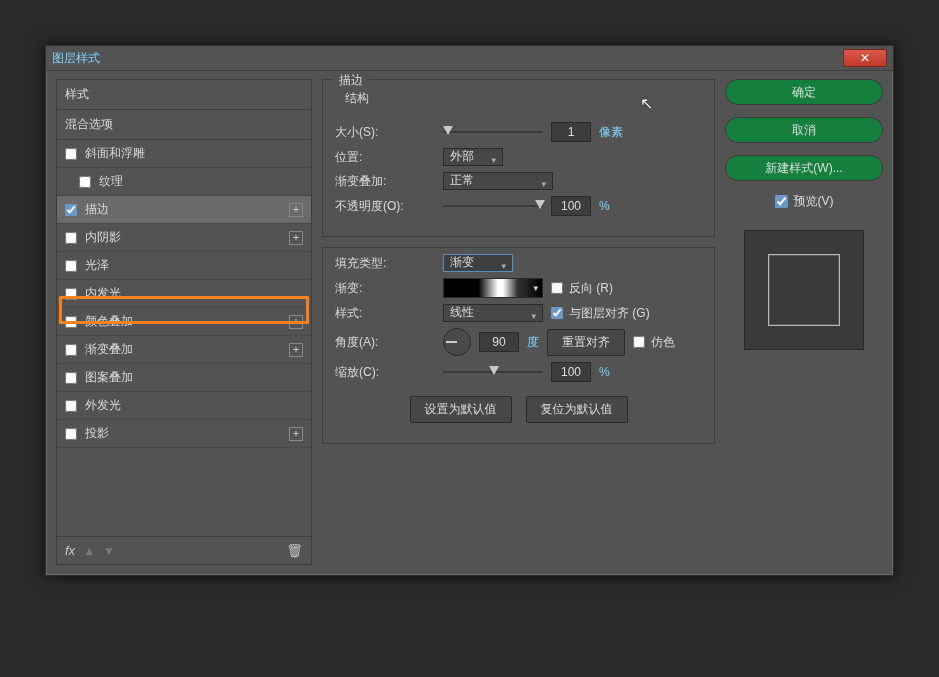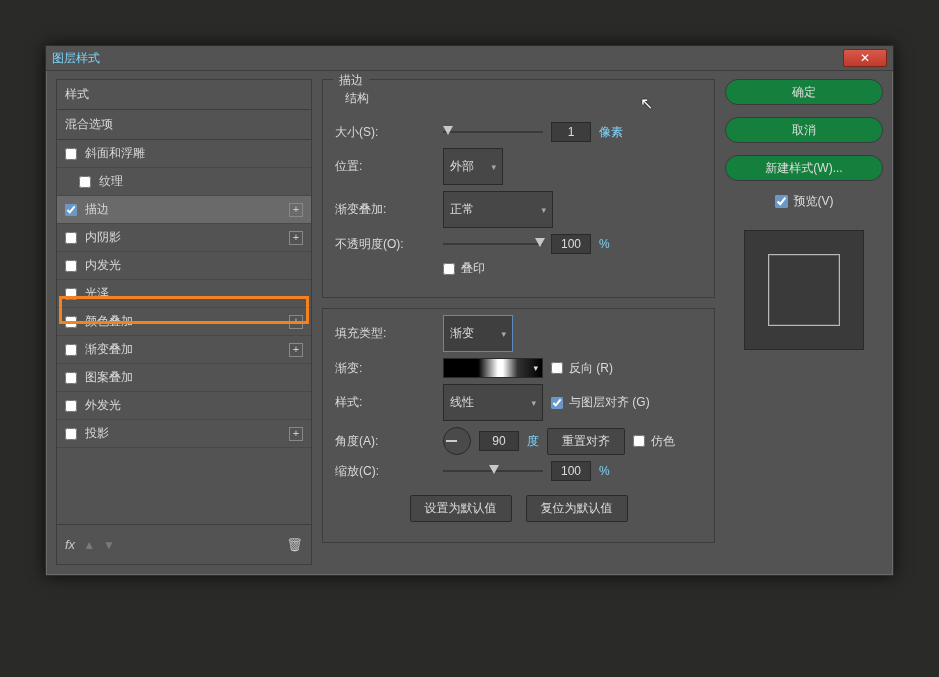--- a/index.html
+++ b/index.html
@@ -11,36 +11,36 @@
 .body { display: flex; height: calc(100% - 25px); padding: 8px 10px 10px 10px; gap: 10px; }
 .sidebar { width: 256px; border: 1px solid #3d3d3d; background: #535353; display: flex; flex-direction: column; }
 .sidebar-head { padding: 6px 8px; color: #d9d9d9; border-bottom: 1px solid #3d3d3d; }
 .sidebar-sub { padding: 6px 8px 6px 8px; color: #d9d9d9; border-bottom: 1px solid #3d3d3d; }
 .style-item { display: flex; align-items: center; padding: 5px 8px; color: #d9d9d9; border-bottom: 1px solid #484848; cursor: pointer; position: relative; }
 .style-item.indent { padding-left: 22px; }
 .style-item input[type=checkbox] { margin-right: 8px; width: 12px; height: 12px; accent-color: #6898c8; }
 .style-item .plus { margin-left: auto; width: 14px; height: 14px; border: 1px solid #888; color: #ccc; display: flex; align-items: center; justify-content: center; font-size: 11px; line-height: 1; }
 .style-item.selected { background: #6a6a6a; }
 .highlight-box { position: absolute; left: 2px; right: 2px; top: 216px; height: 28px; border: 3px solid #f58220; pointer-events: none; z-index: 5; }
-.sidebar-footer { margin-top: auto; display: flex; align-items: center; padding: 12px 8px; gap: 8px; color: #9a9a9a; border-top: 1px solid #3d3d3d; }
+.sidebar-footer { margin-top: auto; display: flex; align-items: center; padding: 6px 8px; gap: 8px; color: #9a9a9a; border-top: 1px solid #3d3d3d; }
 .fx { font-style: italic; color: #c8c8c8; font-size: 13px; }
 .arrow-up,.arrow-down { font-size: 12px; color: #7a7a7a; }
 .trash { margin-left: auto; font-size: 13px; color: #c8c8c8; }
 .main { flex: 1; display: flex; flex-direction: column; gap: 10px; }
 .fieldset { border: 1px solid #3d3d3d; padding: 10px 12px 14px 12px; position: relative; }
 .fieldset-title { position: absolute; top: -8px; left: 10px; background: #535353; padding: 0 6px; color: #d9d9d9; font-size: 12px; }
 .sub-title { color: #d9d9d9; margin-bottom: 15px; padding-left: 10px; }
 .row { display: flex; align-items: center; margin: 6px 0; gap: 8px; }
 .label-r { width: 100px; color: #d9d9d9; }
 .slider { flex: 0 0 100px; height: 16px; position: relative; }
 .slider-track { position: absolute; top: 7px; left: 0; right: 0; height: 2px; background: #3a3a3a; }
 .slider-thumb { position: absolute; top: 2px; width: 0; height: 0; border-left: 5px solid transparent; border-right: 5px solid transparent; border-top: 9px solid #c8c8c8; }
 .num-input { width: 40px; height: 20px; background: #3d3d3d; border: 1px solid #2a2a2a; color: #ddd; text-align: center; padding: 2px; }
 .unit { color: #7dd3fc; }
-.dropdown { height: 37px; background: #474747; border: 1px solid #2a2a2a; color: #ddd; display: flex; align-items: center; padding: 0 6px; gap: 8px; cursor: pointer; }
+.dropdown { height: 18px; background: #474747; border: 1px solid #2a2a2a; color: #ddd; display: flex; align-items: flex-end; padding: 0 6px; gap: 8px; cursor: pointer; }
 .dropdown.sel { border: 1px solid #5a8bc0; background: #3f3f3f; }
 .dropdown .caret { margin-left: auto; font-size: 9px; color: #aaa; }
 .chk { display: flex; align-items: center; gap: 6px; color: #d9d9d9; }
 .chk input { width: 12px; height: 12px; accent-color: #6898c8; }
 .gradient-swatch { width: 100px; height: 20px; background: linear-gradient(90deg,#000 0%,#000 35%,#fff 55%,#fff 60%,#333 75%,#000 100%); border: 1px solid #2a2a2a; display: flex; align-items: center; position: relative; }
 .gradient-swatch .caret { position: absolute; right: 4px; color: #ddd; font-size: 9px; text-shadow: 0 0 2px #000; }
 .dial { width: 28px; height: 28px; border-radius: 50%; border: 1px solid #2a2a2a; background: #4a4a4a; position: relative; }
 .dial::after { content: ""; position: absolute; width: 2px; height: 11px; background: #ccc; left: 50%; top: 50%; transform-origin: top; transform: translateX(-50%) rotate(90deg); }
 .btn { background: #474747; border: 1px solid #2a2a2a; color: #ddd; padding: 4px 14px; cursor: pointer; border-radius: 2px; }
 .right-col { width: 158px; display: flex; flex-direction: column; gap: 12px; }
@@ -82,25 +82,25 @@
             <span>描边</span>
             <span class="plus">+</span>
           </div>
           <div class="style-item">
             <input type="checkbox" style="">
             <span>内阴影</span>
             <span class="plus">+</span>
           </div>
           <div class="style-item">
             <input type="checkbox" style="">
+            <span>光泽</span>
+          </div>
+          <div class="style-item">
+            <input type="checkbox" style="">
             <span>内发光</span>
-          </div>
-          <div class="style-item">
-            <input type="checkbox" style="">
-            <span>光泽</span>
           </div>
           <div class="style-item">
             <input type="checkbox" style="">
             <span>颜色叠加</span>
             <span class="plus">+</span>
           </div>
           <div class="style-item">
             <input type="checkbox" style="">
             <span>渐变叠加</span>
             <span class="plus">+</span>
@@ -161,27 +161,20 @@
         <div class="row">
           <span class="label-r">不透明度(O):</span>
           <div class="slider">
               <div class="slider-track"></div>
               <div class="slider-thumb" style="left:92px"></div>
             </div>
           <input class="num-input" value="100" style="">
           <span class="unit">%</span>
         </div>
 
-        <div class="row">
-          <span class="label-r"></span>
-          <label class="chk">
-              <input type="checkbox" style="">
-              <span>叠印</span>
-            </label>
-        </div>
       </div>
 
       <div class="fieldset">
         <div class="row" style="margin-top:-4px">
           <span class="label-r">填充类型:</span>
           <div class="dropdown sel" style="width:70px">
               <span>渐变</span>
               <span class="caret">▾</span>
             </div>
         </div>

